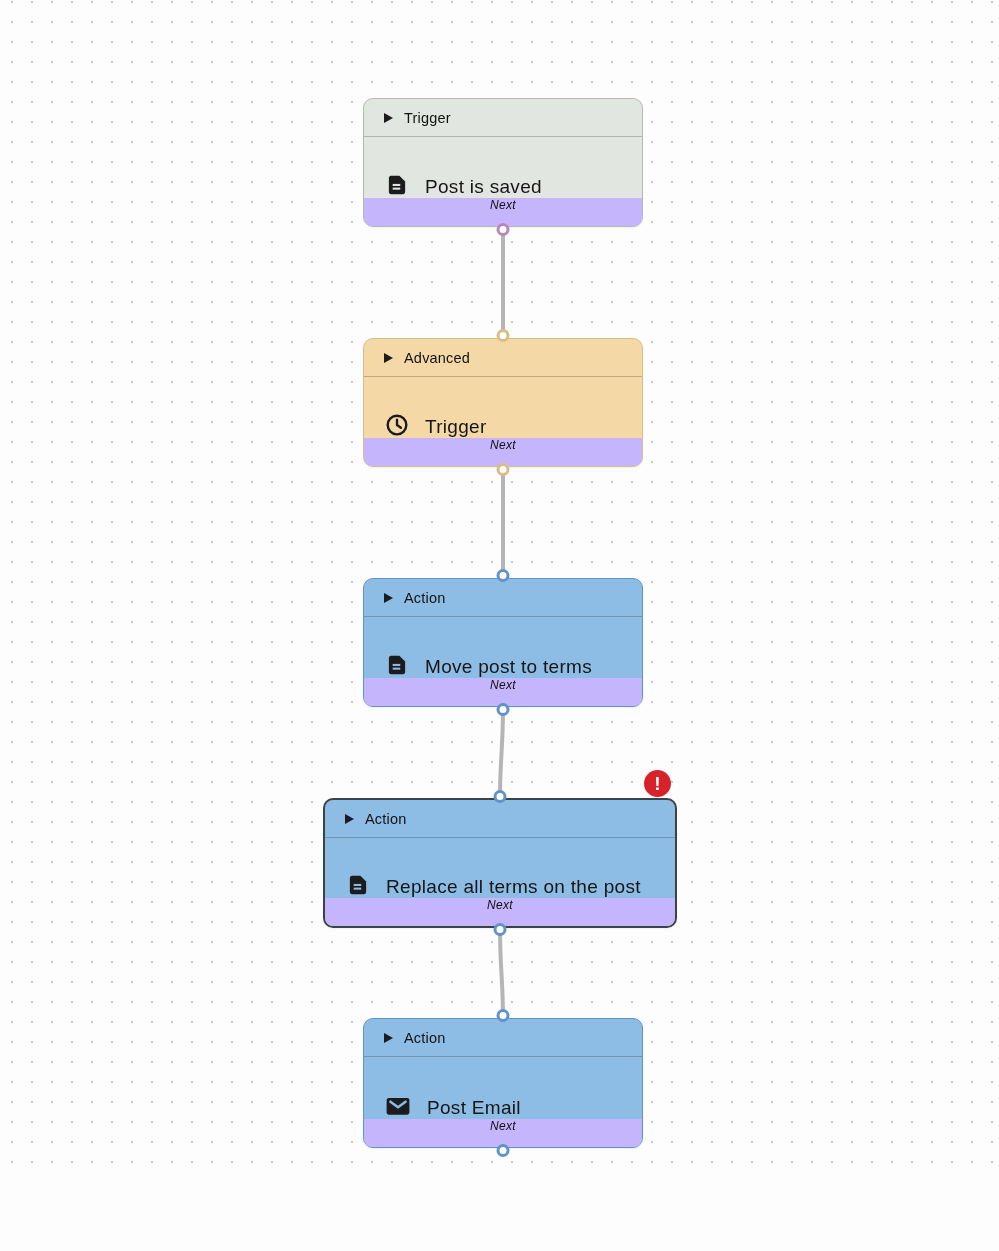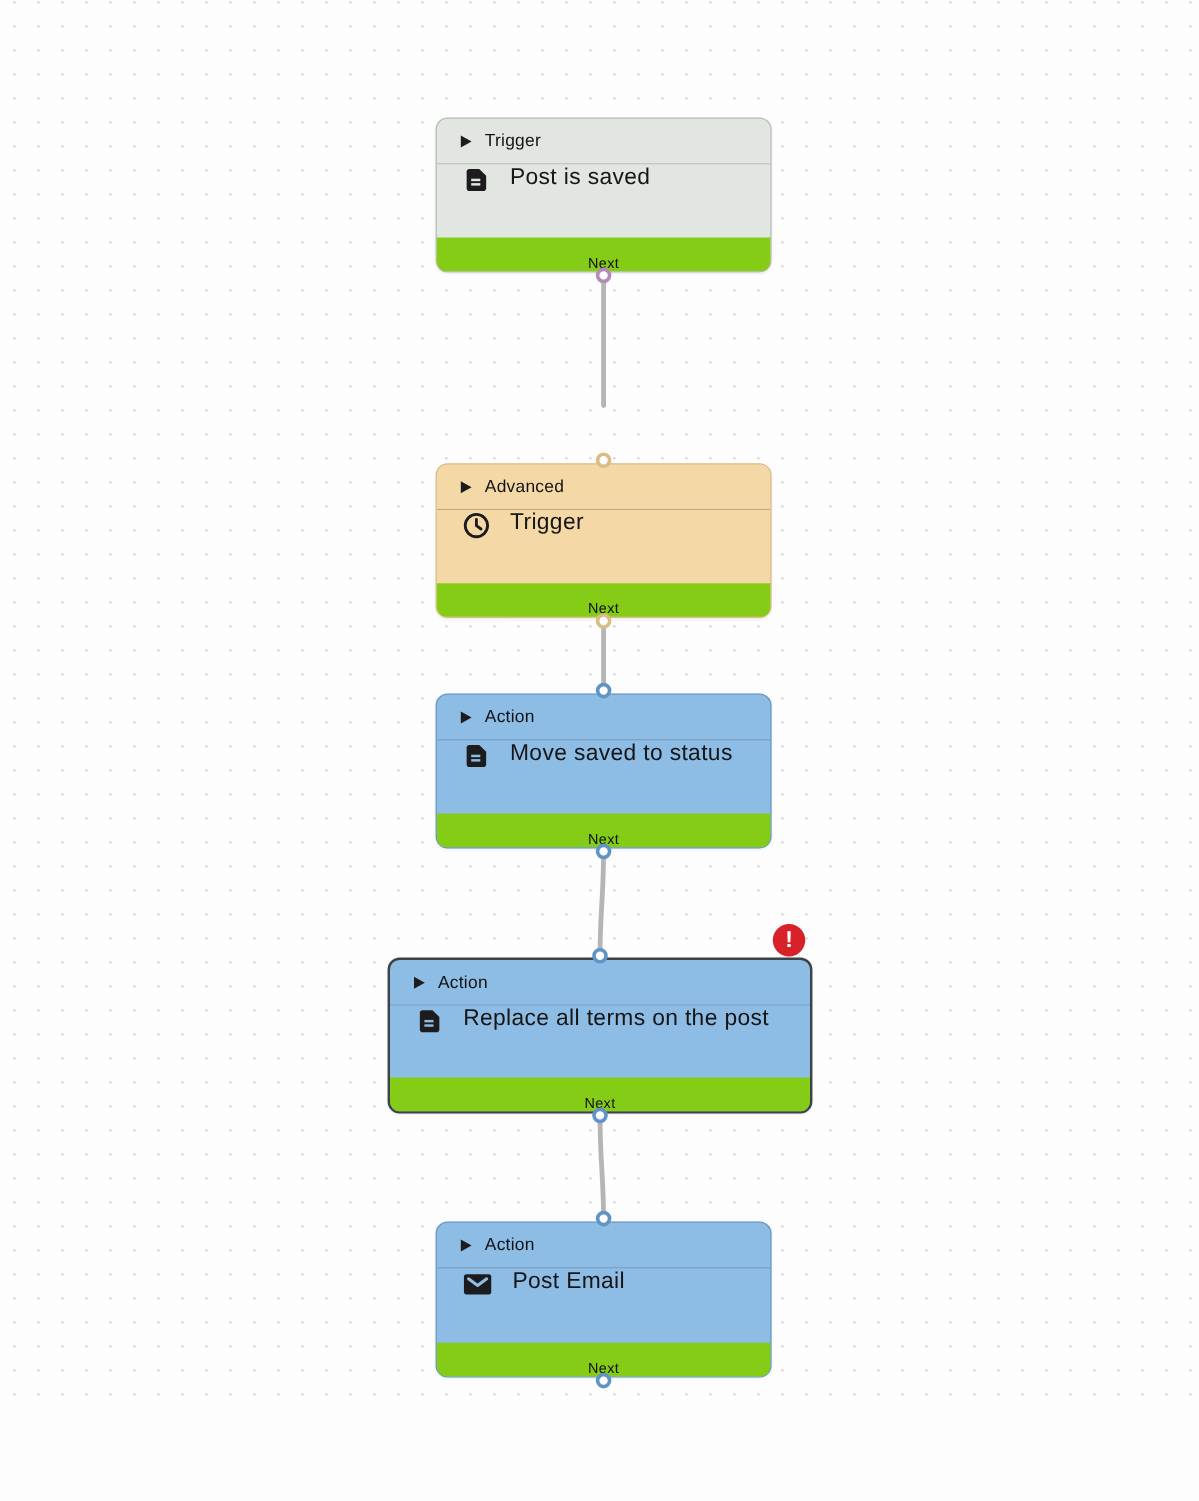--- a/index.html
+++ b/index.html
@@ -45,31 +45,31 @@
     border-left:9px solid #1c1c1e;
     border-top:5.5px solid transparent;
     border-bottom:5.5px solid transparent;
     margin-right:11px;
     flex:0 0 auto;
   }
   .type-label { font-size:14.5px; color:#121212; letter-spacing:0.2px; }
 
   .node-body {
     flex:1 1 auto;
-    display:flex; align-items:flex-start;
+    display:flex; align-items:flex-end;
     padding:0 20px;
   }
   .body-icon { flex:0 0 auto; display:flex; margin-right:15px; }
   .node-title { font-size:19px; color:#161616; letter-spacing:0.3px; white-space:nowrap; }
 
   .node-footer {
     height:28px;
-    background:#84cc16;
+    background:#c4b5fd;
     border-radius:0 0 8px 8px;
-    display:flex; align-items:flex-end; justify-content:center;
+    display:flex; align-items:flex-start; justify-content:center;font-style:italic;
   }
   .next-label { font-size:12px; color:#111111; letter-spacing:0.3px; }
 
   .port {
     position:absolute; left:50%;
     width:13px; height:13px;
     background:#ffffff;
     border:3px solid var(--port);
     border-radius:50%;
     transform:translateX(-50%);
@@ -117,21 +117,21 @@
         </svg>
       </span>
       <span class="node-title">Post is saved</span>
     </div>
     <div class="node-footer">
       <span class="next-label">Next</span>
     </div>
     <span class="port port-out"></span>
   </div>
 
-  <div class="node" style="left: 363px; top: 338px; width: 280px; height: 129px; margin-top: 48px; --bg: #f4d9a6; --border: #d9bd87; --port: #d9bd87;">
+  <div class="node" style="left: 363px; top: 338px; width: 280px; height: 129px; --bg: #f4d9a6; --border: #d9bd87; --port: #d9bd87;">
     <div class="node-header">
       <span class="tri"></span>
       <span class="type-label">Advanced</span>
     </div>
     <div class="node-body">
       <span class="body-icon">
         <svg width="26" height="26" viewBox="0 0 24 24">
           <circle cx="12" cy="12" r="8.6" fill="none" stroke="#1c1c1e" stroke-width="2.2"></circle>
           <path d="M12 7.2 V12 L15.6 14.6" fill="none" stroke="#1c1c1e" stroke-width="2.2" stroke-linecap="round" stroke-linejoin="round"></path>
         </svg>
@@ -151,21 +151,21 @@
       <span class="type-label">Action</span>
     </div>
     <div class="node-body">
       <span class="body-icon">
         <svg width="26" height="26" viewBox="0 0 24 24">
           <path d="M4.5 5.5 C4.5 4.4 5.4 3.5 6.5 3.5 H14.2 L19.5 8.8 V18.5 C19.5 19.6 18.6 20.5 17.5 20.5 H6.5 C5.4 20.5 4.5 19.6 4.5 18.5 Z" fill="#1c1c1e"></path>
           <rect x="8" y="11" width="7" height="1.9" style="fill:var(--bg)"></rect>
           <rect x="8" y="14.4" width="7" height="1.9" style="fill:var(--bg)"></rect>
         </svg>
       </span>
-      <span class="node-title">Move saved to status</span>
+      <span class="node-title">Move post to terms</span>
     </div>
     <div class="node-footer">
       <span class="next-label">Next</span>
     </div>
     <span class="port port-in"></span>
     <span class="port port-out"></span>
   </div>
 
   <div class="node selected" style="left: 323px; top: 798px; width: 354px; height: 130px; --bg: #8dbce4; --border: #3d4246; --port: #6194c6;">
     <div class="error-badge">!</div>

